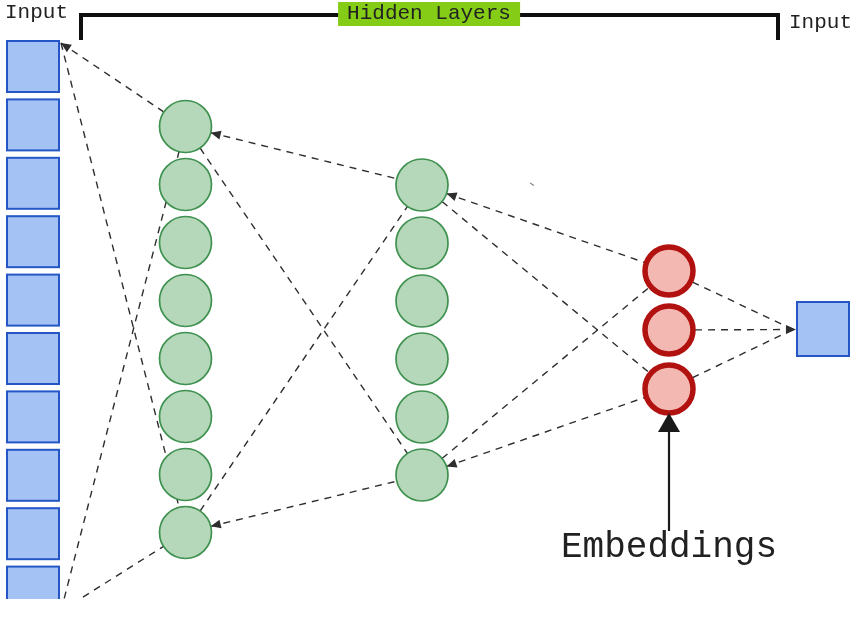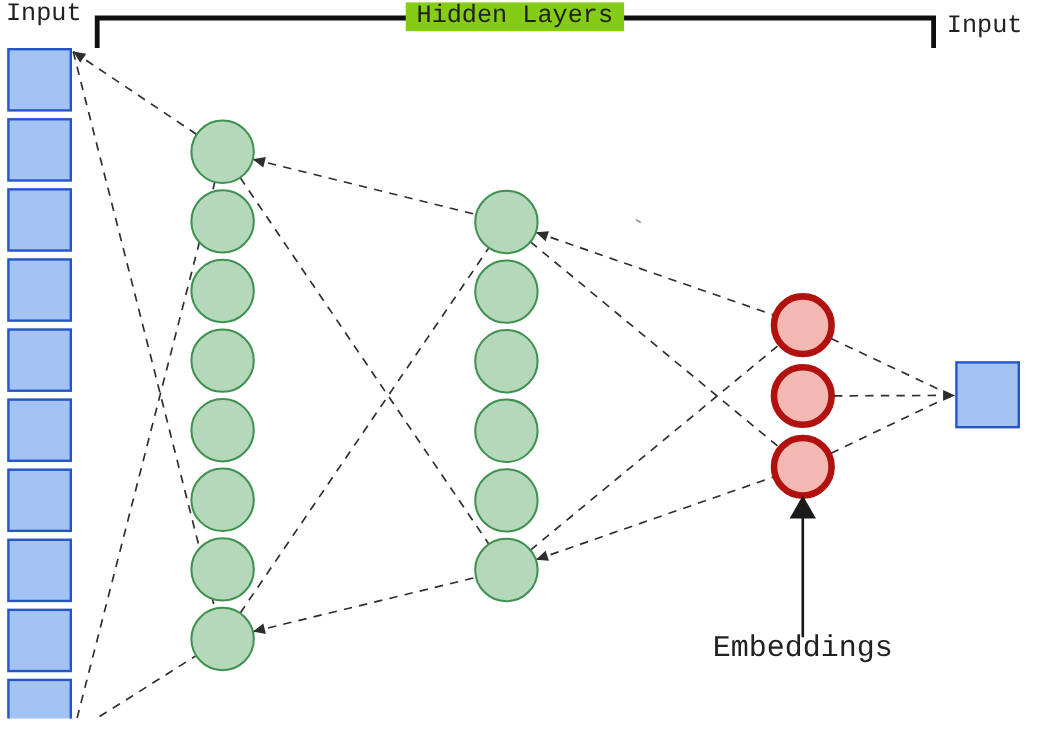--- a/index.html
+++ b/index.html
@@ -6,21 +6,21 @@
   #stage{
     position:relative;width:865px;height:599px;background:#ffffff;overflow:hidden;
     font-family:Liberation Mono, monospace;color:#212121;
   }
   #stage svg{position:absolute;left:0;top:0;}
   .lbl{position:absolute;white-space:nowrap;color:#212121;line-height:1.15;}
   .lbl-top{font-size:21px;}
   #lbl-input{left:5px;top:1px;}
   #lbl-hidden{left:429px;top:2px;transform:translateX(-50%);background:#84cc16;padding:0 9px;}
   #lbl-output{left:789px;top:11px;}
-  #lbl-embeddings{left:669px;top:527px;transform:translateX(-50%);font-size:25px;}
+  #lbl-embeddings{left:669px;top:527px;transform:translateX(-50%);font-size:36px;}
 </style>
 </head>
 <body>
 
 <div id="stage">
   <svg id="net-svg" width="865" height="619" viewBox="0 0 865 619">
     <g id="g-edges">
         <line x1="61" y1="43" x2="185.5" y2="126.5" stroke="#2e2e2e" stroke-width="1.4" stroke-dasharray="7 6"></line>
         <line x1="61" y1="43" x2="185.5" y2="532.5" stroke="#2e2e2e" stroke-width="1.4" stroke-dasharray="7 6"></line>
         <line x1="61" y1="611" x2="185.5" y2="126.5" stroke="#2e2e2e" stroke-width="1.4" stroke-dasharray="7 6"></line>

